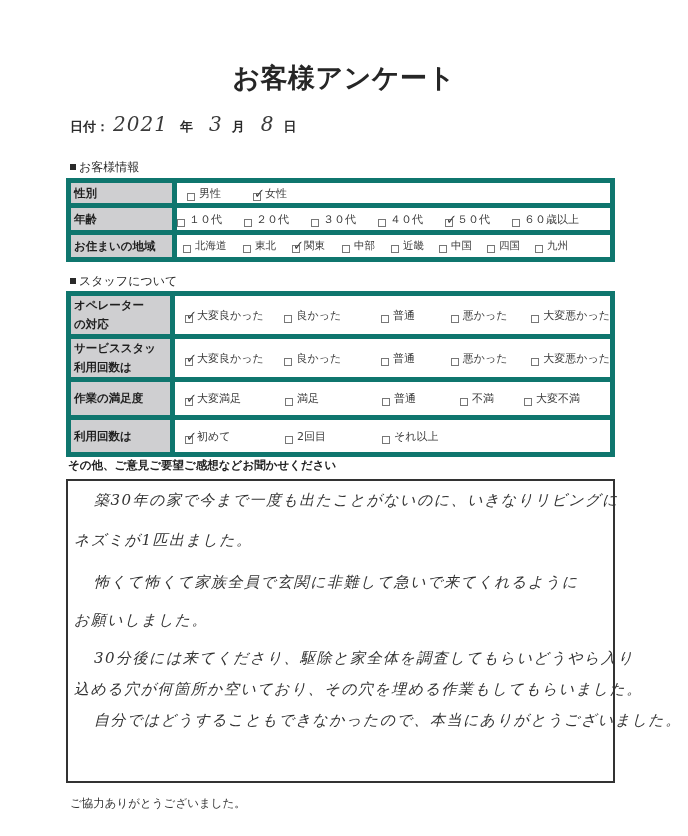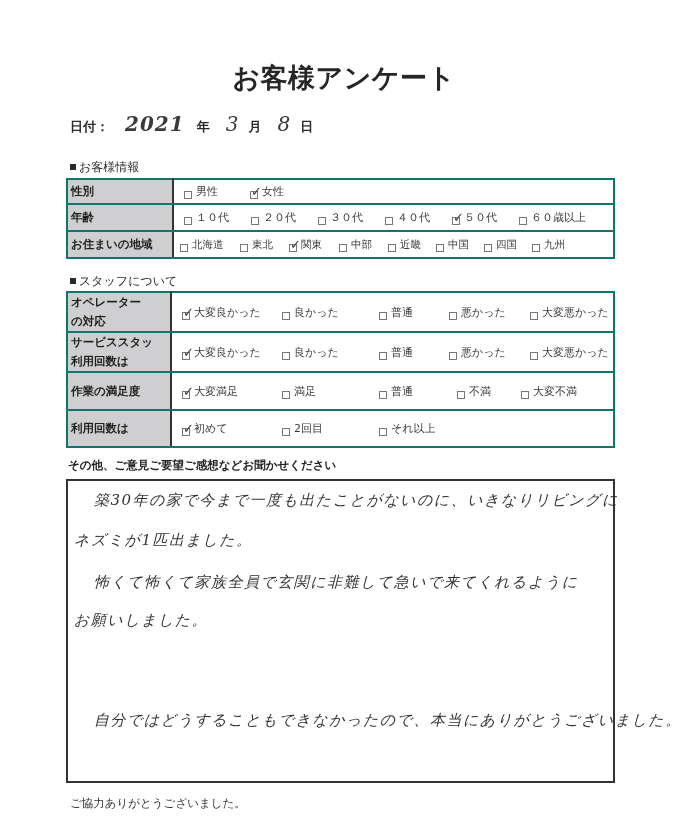--- a/index.html
+++ b/index.html
@@ -38,21 +38,21 @@
       color: #2a2a2a;
     }
     .date-line .hand {
       font-family: "DejaVu Serif", "Liberation Serif", serif;
       font-style: italic;
       font-weight: normal;
       font-size: 20px;
       color: #3a3a3a;
       margin: 0 10px 0 4px;
     }
-    .date-line .hand.year { margin-left: 16px; margin-right: 12px; letter-spacing: 1px; font-weight: bold; }
+    .date-line .hand.year { margin-left: 4px; margin-right: 12px; letter-spacing: 1px; }
     .date-line .unit { margin-right: 12px; }
     .section-label {
       position: absolute;
       left: 70px;
       font-size: 12px;
       color: #2a2a2a;
     }
     .section-label .sq {
       display: inline-block;
       width: 6px;
@@ -62,21 +62,21 @@
       vertical-align: 1px;
     }
     table.form {
       position: absolute;
       left: 66px;
       border-collapse: collapse;
       border: 2px solid #333;
       table-layout: fixed;
     }
     table.form td {
-      border: 2px solid #0f766e;
+      border: 5px solid #0f766e;
       padding: 0;
       vertical-align: middle;
     }
     table.form td.hdr {
       background: #cfcfd1;
       font-weight: bold;
       font-size: 11.5px;
       color: #1f1f1f;
       padding-left: 3px;
       border-right: 2px solid #333;
@@ -185,21 +185,21 @@
                 <span class="check">✓</span>
               </span>
               <span>女性</span>
         </span>
       </div>
     </td>
   </tr>
   <tr style="height:27px;">
     <td class="hdr">年齢</td>
     <td>
-      <div class="opts" style="padding-left:10px;">
+      <div class="opts" style="">
         <span class="opt" style="width:67px;">
               <span class="box"></span>
               <span>１０代</span>
             </span>
         <span class="opt" style="width:67px;">
               <span class="box"></span>
               <span>２０代</span>
             </span>
         <span class="opt" style="width:67px;">
               <span class="box"></span>
@@ -393,16 +393,18 @@
 </tbody>
   </table>
 
 <div class="prompt">その他、ご意見ご要望ご感想などお聞かせください</div>
 
 <div class="comment-box">
   <div class="comment-line" style="left:26px; top:10px;">築30年の家で今まで一度も出たことがないのに、いきなりリビングに</div>
   <div class="comment-line" style="left:6px; top:50px;">ネズミが1匹出ました。</div>
   <div class="comment-line" style="left:26px; top:92px;">怖くて怖くて家族全員で玄関に非難して急いで来てくれるように</div>
   <div class="comment-line" style="left:6px; top:130px;">お願いしました。</div>
+  <div class="comment-line" style="left:26px; top:168px;">30分後には来てくださり、駆除と家全体を調査してもらいどうやら入り</div>
+  <div class="comment-line" style="left:6px; top:199px;">込める穴が何箇所か空いており、その穴を埋める作業もしてもらいました。</div>
   <div class="comment-line" style="left:26px; top:230px;">自分ではどうすることもできなかったので、本当にありがとうございました。</div>
 </div>
 
 <div class="footer-note">ご協力ありがとうございました。</div>
 
 </body></html>

